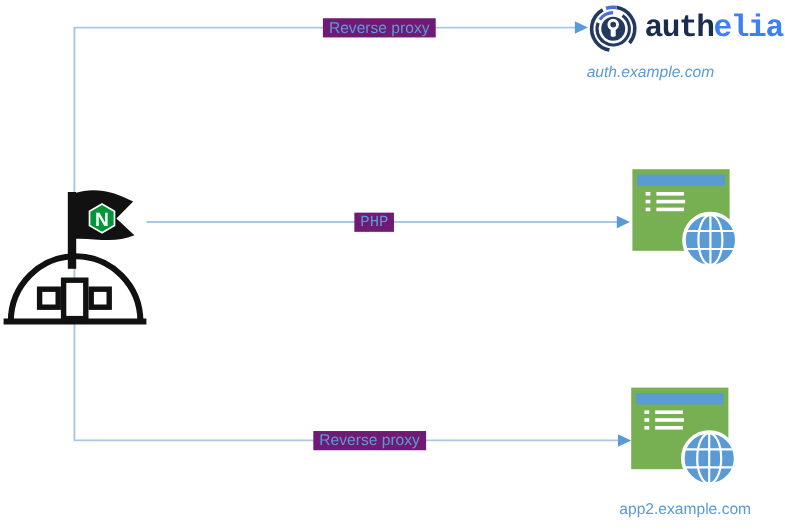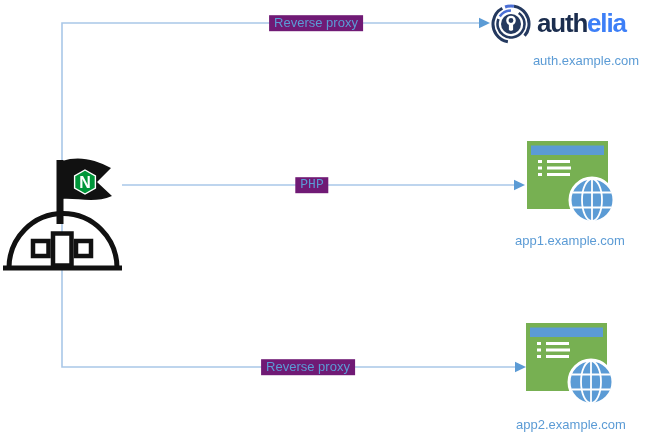--- a/index.html
+++ b/index.html
@@ -24,21 +24,21 @@
   .domain-label{
     position:absolute;
     transform:translate(-50%,-50%);
     color:#5B9BD5;
     font-size:13px;
     white-space:nowrap;
   }
   .wordmark{
     position:absolute;
     left:537px;top:9px;
-    font-family:Liberation Sans, sans-serif;
+    font-family:Liberation Mono, monospace;
     font-weight:bold;
     font-size:26px;
     letter-spacing:-1.2px;
     white-space:nowrap;
     line-height:1.1;
   }
   .wordmark .auth{color:#1B2D4E;}
   .wordmark .elia{color:#3D7FF7;}
 </style>
 </head>
@@ -124,17 +124,16 @@
   </svg>
 
   <div class="edge-label" style="left:316px;top:23px;">Reverse proxy</div>
   <div class="edge-label" style="left:312px;top:185px;font-family:Liberation Mono, monospace;">PHP</div>
   <div class="edge-label" style="left:308px;top:367px;">Reverse proxy</div>
 
   <div class="wordmark">
     <span class="auth">auth</span><span class="elia">elia</span>
   </div>
 
-  <div class="domain-label" style="left:586px;top:60px;">auth.example.com</div>
-  <div class="domain-label" style="left:570px;top:240px;">app1.example.com</div>
+  <div class="domain-label" style="left:542px;top:60px;font-style:italic;">auth.example.com</div>
   <div class="domain-label" style="left:571px;top:424px;">app2.example.com</div>
 
 </div>
 
 </body></html>

